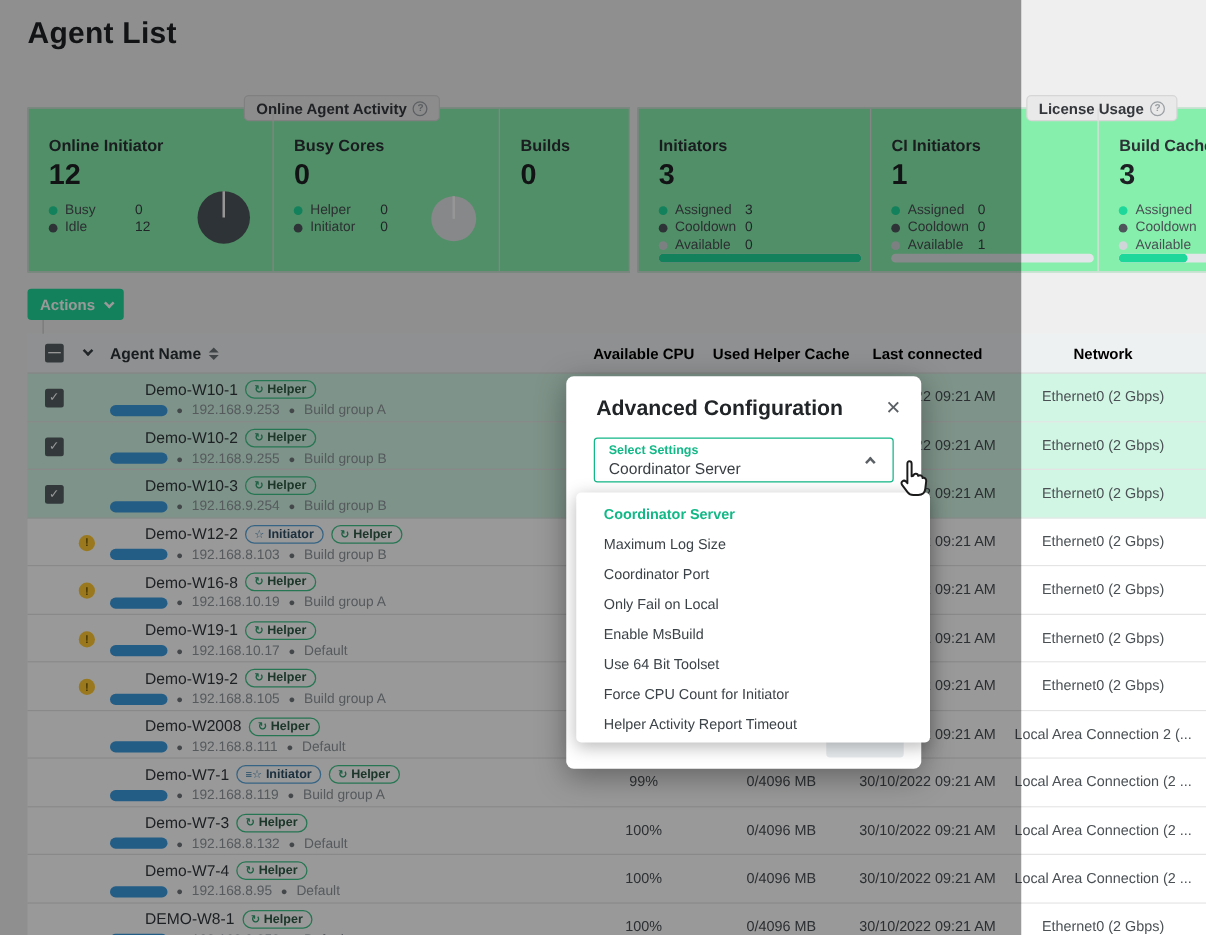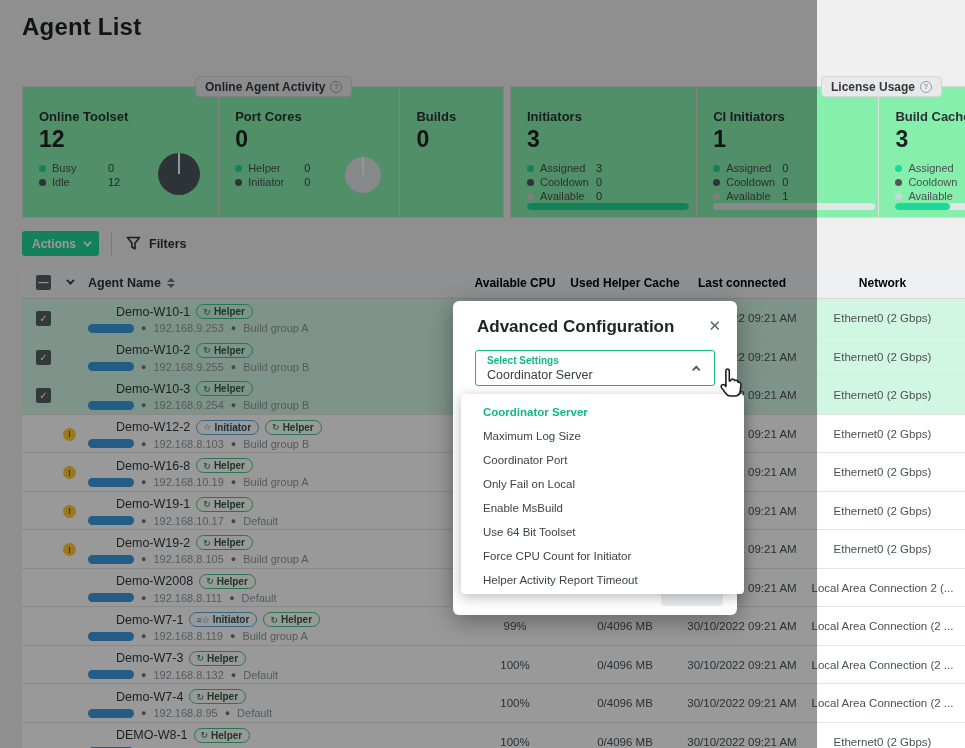--- a/index.html
+++ b/index.html
@@ -29,21 +29,21 @@
   .legend-row { display:flex; align-items:center; height:14px; font-size:11px; color:#4a5054; }
   .legend-row .dot { width:7px; height:7px; border-radius:50%; margin-right:6px; }
   .legend-row .lname { width:56px; }
   .legend-row .lval { color:#3a3f44; }
   .donut { position:absolute; border-radius:50%; }
   .donut .notch { position:absolute; left:50%; top:0; width:2px; height:50%; background:#fbfbfb; transform:translateX(-50%); }
   .lic-bar { position:absolute; left:16px; top:116px; width:162px; height:7px; border-radius:4px; background:#e2e6e8; overflow:hidden; }
   .lic-bar .fill { height:100%; border-radius:4px; }
 
   
-  .toolbar { position:absolute; left:22px; top:231px; display:flex; align-items:center; }
+  .toolbar { position:absolute; left:22px; top:231px; display:flex; align-items:flex-start;flex-direction:column; }
   .btn-actions { height:25px; padding:0 10px; background:#1ed79a; border:none; border-radius:3px;
     color:#fff; font-size:12px; font-weight:700; display:flex; align-items:center; gap:7px; cursor:pointer; }
   .chev { display:inline-block; width:6px; height:6px; border-right:2px solid currentColor; border-bottom:2px solid currentColor; }
   .chev.down { transform:rotate(45deg) translateY(-2px); }
   .chev.up { transform:rotate(-135deg) translateY(-1px); }
   .tb-divider { width:1px; height:22px; background:#c9c9c9; margin:0 14px 0 12px; }
   .filters { display:flex; align-items:center; gap:8px; font-size:12.5px; font-weight:700; color:#2c3135; cursor:pointer; }
 
   
   .agent-table { position:absolute; left:22px; top:267px; width:943px; }
@@ -106,40 +106,40 @@
 
   <div class="page-title">Agent List</div>
 
   <div class="panel" id="panel-activity">
     <div class="panel-tab">
       <span>Online Agent Activity</span>
       <span class="help-circle">?</span>
     </div>
     <div class="panel-cols" id="activity-cols">
         <div class="pcol" style="width: 196px;">
-          <div class="metric-label">Online Toolset</div>
+          <div class="metric-label">Online Initiator</div>
           <div class="metric-value">12</div>
           <div class="legend">
             <div class="legend-row">
               <span class="dot" style="background: rgb(30, 215, 154);"></span>
               <span class="lname">Busy</span>
               <span class="lval">0</span>
             </div>
             <div class="legend-row">
               <span class="dot" style="background: rgb(78, 86, 92);"></span>
               <span class="lname">Idle</span>
               <span class="lval">12</span>
             </div>
           </div>
           <div class="donut" style="width: 42px; height: 42px; background: rgb(78, 86, 92); right: 18px; top: 66px;">
             <div class="notch"></div>
           </div>
         </div>
         <div class="pcol" style="width: 182px;">
-          <div class="metric-label">Port Cores</div>
+          <div class="metric-label">Busy Cores</div>
           <div class="metric-value">0</div>
           <div class="legend">
             <div class="legend-row">
               <span class="dot" style="background: rgb(30, 215, 154);"></span>
               <span class="lname">Helper</span>
               <span class="lval">0</span>
             </div>
             <div class="legend-row">
               <span class="dot" style="background: rgb(78, 86, 92);"></span>
               <span class="lname">Initiator</span>

